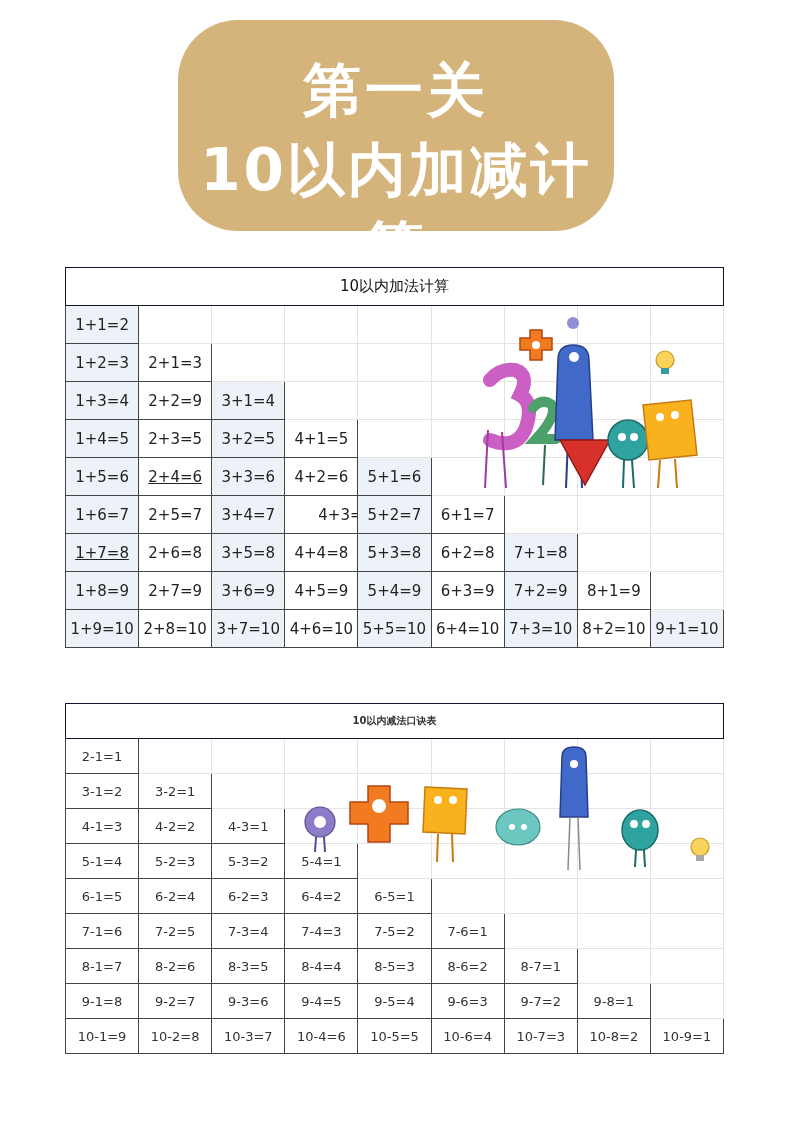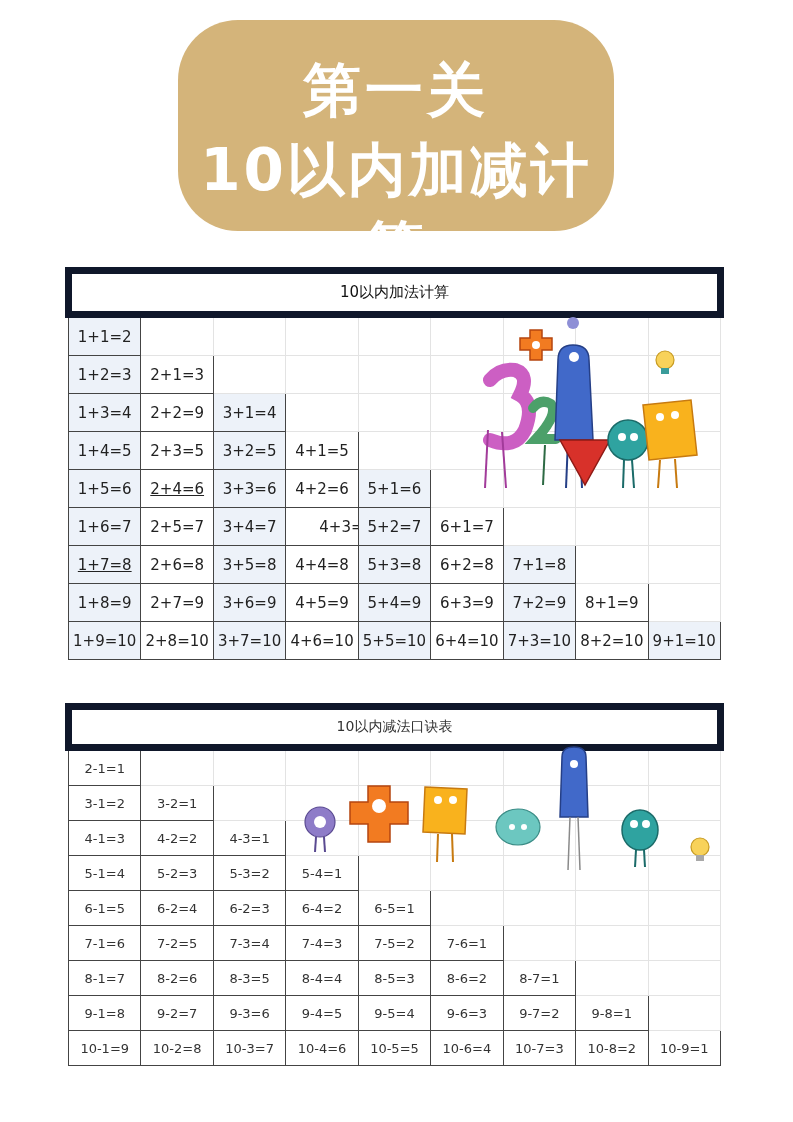--- a/index.html
+++ b/index.html
@@ -5,27 +5,27 @@
   html, body { margin:0; padding:0; background:#ffffff; }
   body { width:793px; height:1122px; position:relative; overflow:hidden; font-family:"DejaVu Sans", sans-serif; }
   .banner { position:absolute; left:178px; top:20px; width:436px; height:211px; background:#d4b47a; border-radius:60px; color:#fff; text-align:center; }
   .banner .l1 { position:absolute; left:0; right:0; top:32px; font-size:58px; font-weight:bold; letter-spacing:4px; }
   .banner .l2 { position:absolute; left:0; right:0; top:112px; font-size:58px; font-weight:bold; letter-spacing:3px; }
 
   table.grid { position:absolute; left:65px; border-collapse:collapse; table-layout:fixed; font-family:"DejaVu Sans", sans-serif; }
   table.grid td { border:1px solid #e3e3e3; height:37px; padding:0; text-align:center; color:#222; white-space:nowrap; overflow:hidden; }
   table.grid td.f { border:1px solid #444; }
   table.grid td.sh { background:#edf2f9; }
-  table.grid td.title { border:7px solid #0f172a; height:37px; font-size:15px; color:#111; }
+  table.grid td.title { border:1px solid #0f172a; height:37px; font-size:15px; color:#111; }
   #add { top:267px; width:659px; }
   #add td { font-size:15px; height:37px; }
   #add td.title { height:37px; }
   #sub { top:703px; width:659px; }
   #sub td { font-size:13px; color:#333; height:34px; }
-  #sub td.title { font-size:14px; font-weight:normal; height:34px; }
+  #sub td.title { font-size:10px; font-weight:bold; height:34px; }
 
   .art { position:absolute; }
 </style>
 </head>
 <body>
 
 <div class="banner">
   <div class="l1">第一关</div>
   <div class="l2">10以内加减计算</div>
 </div>

